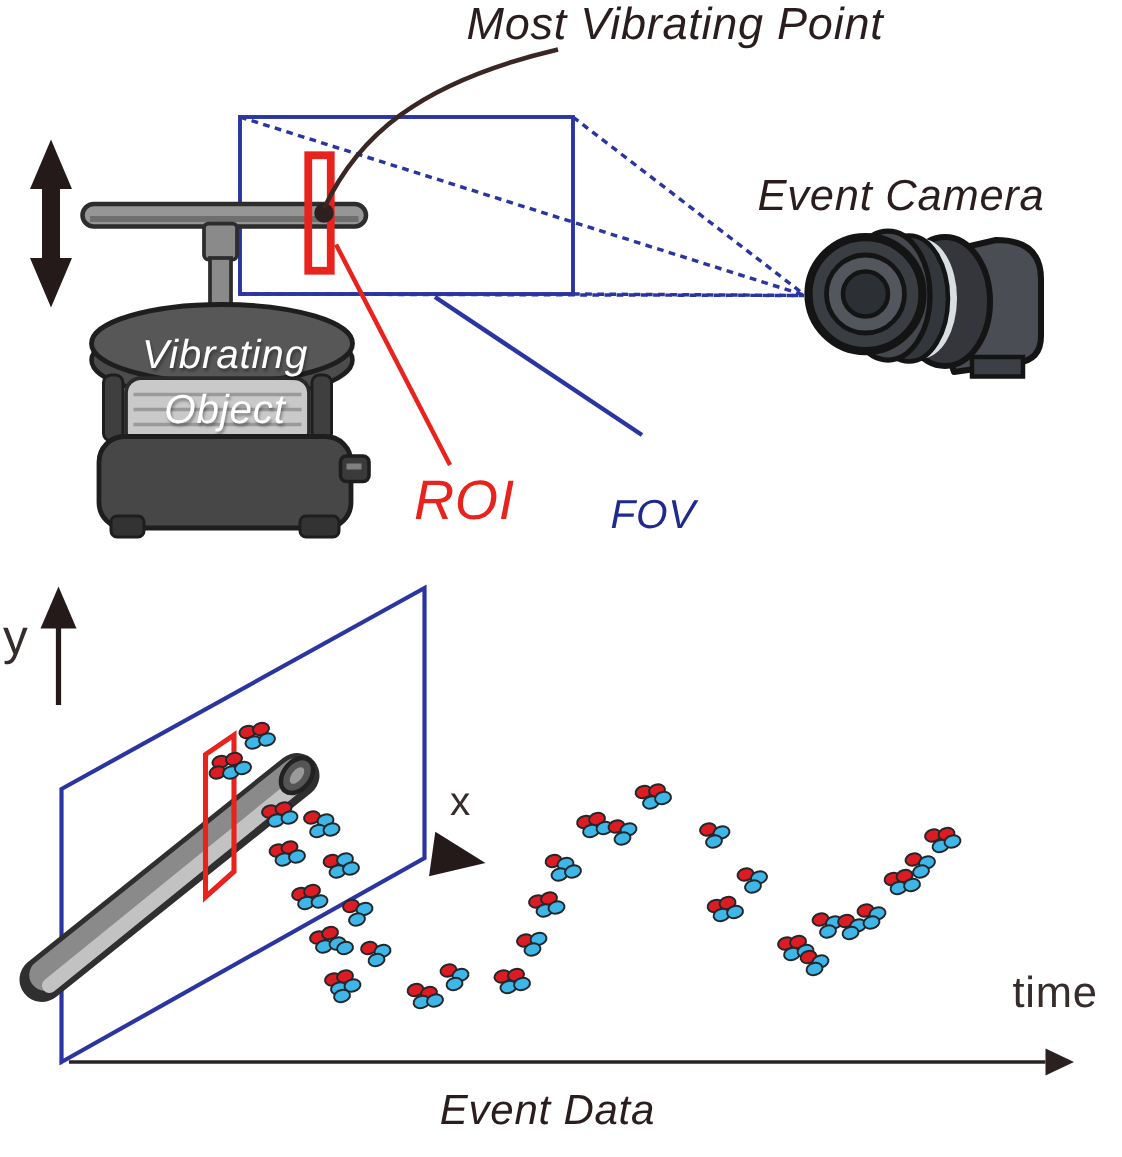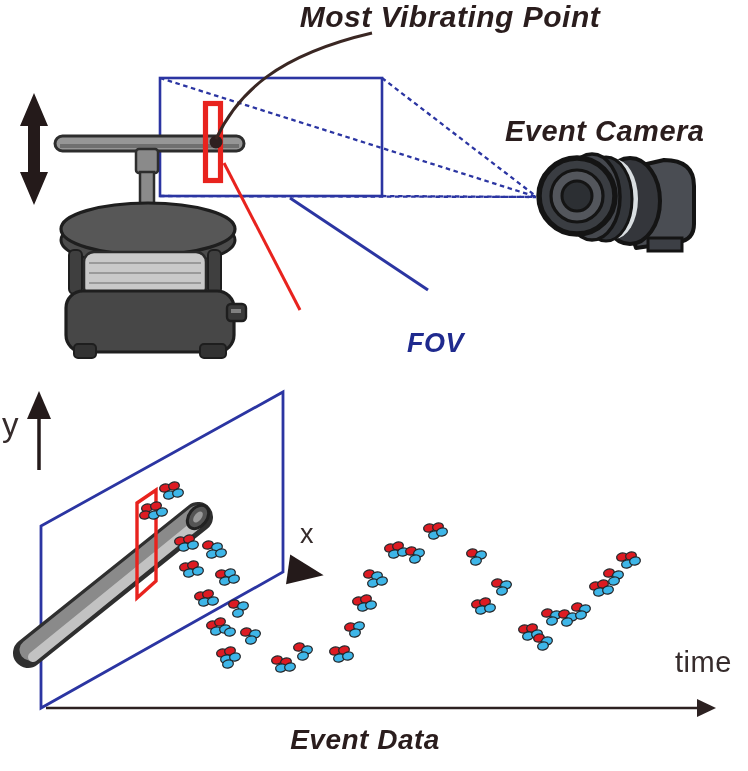--- a/index.html
+++ b/index.html
@@ -1,19 +1,19 @@
 <!DOCTYPE html>
 <html><head>
 <meta charset="utf-8">
 <style>
   html,body{margin:0;padding:0;background:#ffffff;}
   .canvas{position:relative;width:748px;height:771px;background:#ffffff;overflow:hidden;
           font-family:"Liberation Sans",sans-serif;}
   .canvas svg{position:absolute;left:0;top:0;}
-  .label{position:absolute;white-space:nowrap;font-style:italic;font-weight:700;
+  .label{position:absolute;white-space:nowrap;font-style:italic;font-weight:400;
          color:#2a1d1d;letter-spacing:0.5px;}
   .label.center{text-align:center;}
   .axis-label{position:absolute;white-space:nowrap;font-weight:400;font-style:normal;
               color:#362c2c;letter-spacing:0.5px;}
   .mvp{left:270px;top:0px;width:360px;font-size:30px;}
   .evcam{left:505px;top:115px;font-size:29px;text-align:right;}
   .roi{left:276px;top:313px;font-size:37px;color:#e8231e;}
   .fov{left:407px;top:291px;font-size:27px;color:#1f2a8e;margin-top:37px;}
   .vibobj{left:55px;top:218px;width:190px;font-size:27px;line-height:37px;color:#ffffff;
           text-shadow:1px 2px 2px rgba(0,0,0,0.35);}
@@ -228,23 +228,28 @@
 
       <line x1="46" y1="708" x2="697" y2="708" stroke="#2c2121" stroke-width="2.4"></line>
       <polygon points="697,699 697,717 716,708" fill="#2c2121"></polygon>
     </g>
   </svg>
 
   <div class="label center mvp">Most Vibrating Point</div>
 
   <div class="label evcam">Event Camera</div>
 
+  <div class="label roi">ROI</div>
 
   <div class="label fov">FOV</div>
 
+  <div class="label center vibobj">
+    <div>Vibrating</div>
+    <div>Object</div>
+  </div>
 
   <div class="label center evdata">Event Data</div>
 
   <div class="axis-label time">time</div>
 
   <div class="axis-label xlab">x</div>
 
   <div class="axis-label ylab">y</div>
 
 </div>

